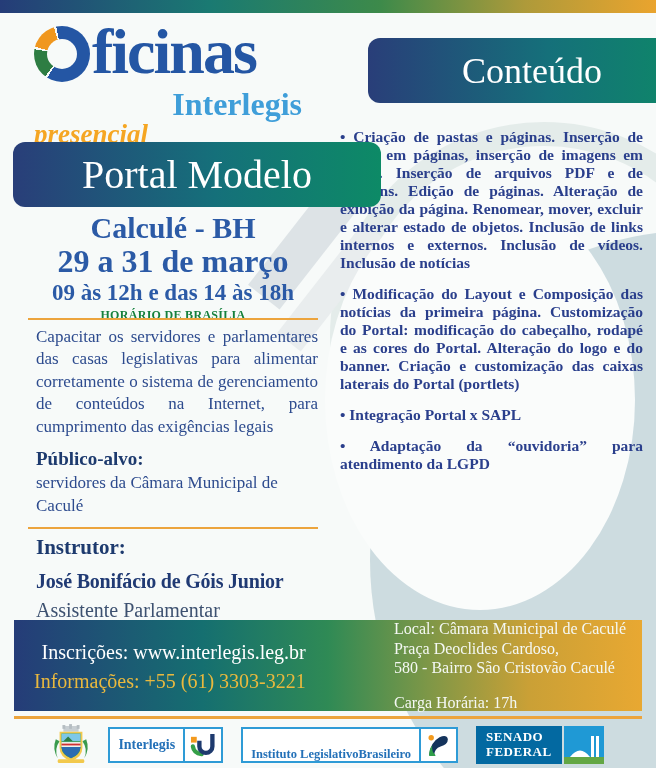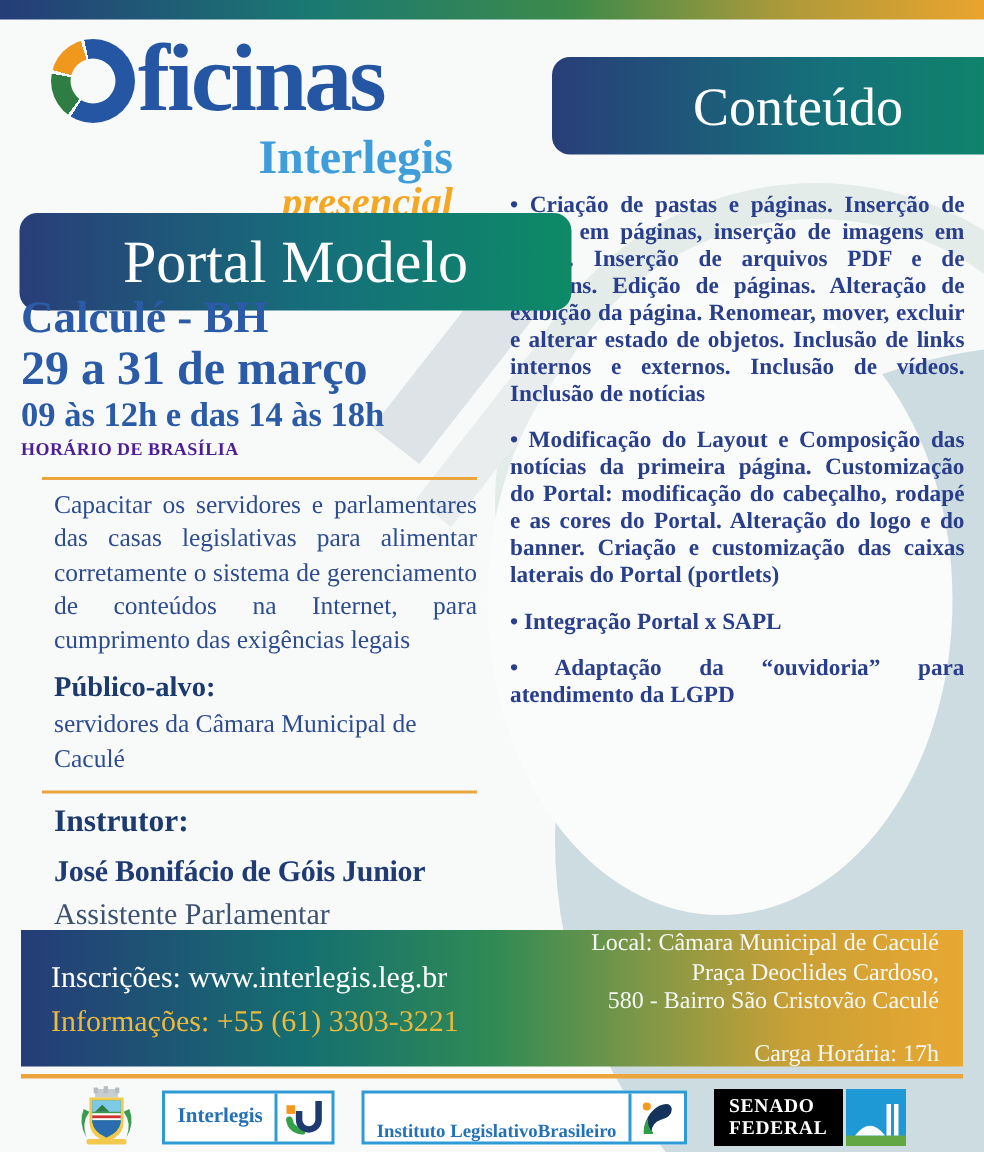--- a/index.html
+++ b/index.html
@@ -21,66 +21,66 @@
   .chev-b{left:262px;top:272px;width:140px;height:30px;background:#e9edee;transform:rotate(-52deg);}
   
   .logo{position:absolute;left:34px;top:20px;width:268px;z-index:2;}
   .logo-row{display:flex;align-items:center;}
   .o-ring{width:56px;height:56px;border-radius:50%;position:relative;flex:0 0 auto;margin-top:4px;
     background:conic-gradient(#2456a4 0deg 212deg,#f7faf9 212deg 217deg,#2e7d43 217deg 280deg,
       #f7faf9 280deg 285deg,#f0971e 285deg 343deg,#f7faf9 343deg 348deg,#2456a4 348deg 360deg);}
   .o-ring::after{content:"";position:absolute;inset:13px;border-radius:50%;background:#f7faf9;}
   .word-rest{font-size:64px;font-weight:bold;color:#2456a4;letter-spacing:-2px;line-height:1;margin-left:2px;}
   .logo-sub{font-size:32px;font-weight:bold;color:#3f9ed9;text-align:right;line-height:1.0;margin-top:4px;}
-  .logo-tag{font-size:27px;font-style:italic;font-weight:bold;color:#f5a623;text-align:right;line-height:1.05;}
+  .logo-tag{font-size:27px;font-style:italic;font-weight:bold;color:#f5a623;text-align:left;line-height:1.05;}
   
   .gbanner{position:absolute;border-radius:12px;display:flex;align-items:center;justify-content:center;
     color:#fff;z-index:2;background:linear-gradient(90deg,#293e79 0%,#15707a 55%,#0d8a66 100%);}
   .banner-conteudo{left:348px;top:38px;width:328px;height:65px;font-size:36px;margin-left:20px;}
   .banner-portal{left:13px;top:142px;width:368px;height:65px;font-size:40px;}
   
-  .event{position:absolute;left:14px;top:196px;width:318px;z-index:2;color:#2b5aa6;}
+  .event{position:absolute;left:14px;top:212px;width:318px;text-align:center;z-index:2;color:#2b5aa6;}
   .event .city{font-size:30px;font-weight:bold;line-height:1.05;}
   .event .dates{font-size:32px;font-weight:bold;line-height:1.1;}
   .event .hours{font-size:23px;font-weight:bold;line-height:1.2;}
-  .event .tz{font-size:12px;font-weight:bold;color:#4c1d95;letter-spacing:0.3px;margin-top:2px;}
+  .event .tz{font-size:12px;font-weight:bold;color:#15803d;letter-spacing:0.3px;margin-top:2px;}
   .leftinfo{position:absolute;left:14px;top:318px;width:318px;z-index:2;color:#2d4b8e;}
   .hline{border:0;border-top:2px solid #eca43d;margin:0 14px 6px 14px;}
   .leftinfo .blk{padding:0 14px 0 22px;}
   .lbl{font-size:19px;font-weight:bold;color:#1d3a6e;margin:2px 0 2px 0;}
   .ptext{font-size:17px;line-height:1.32;text-align:justify;margin:0 0 10px 0;}
   .ptext2{font-size:17px;line-height:1.32;margin:0 0 10px 0;}
   .instr-lbl{font-size:21px;font-weight:bold;color:#1d3a6e;margin:6px 0 10px 0;}
   .instr-name{font-size:20px;font-weight:bold;color:#203a74;letter-spacing:-0.2px;margin:0 0 6px 0;}
   .instr-role{font-size:20px;color:#3d5170;}
   
   .bullets{position:absolute;left:340px;top:128px;width:303px;z-index:2;}
   .bullets p{margin:0 0 13px 0;font-size:15.5px;font-weight:bold;color:#2a3f8c;
     line-height:1.16;text-align:justify;}
   
   .band{position:absolute;left:14px;top:620px;width:628px;height:91px;z-index:2;
     background:linear-gradient(90deg,#253c78 0%,#156f70 30%,#2f8a55 50%,#7e9747 66%,#caa036 82%,#e8a832 100%);
     display:flex;justify-content:space-between;align-items:center;}
   .band-left{padding-left:20px;}
-  .band-left .insc{font-size:20px;color:#ffffff;line-height:1.5;}
+  .band-left .insc{font-size:20px;color:#ffffff;line-height:1.5;text-align:right;}
   .band-left .info{font-size:20px;color:#eab93e;line-height:1.4;}
-  .band-right{padding-right:16px;text-align:right;color:#f4f8f4;}
+  .band-right{padding-right:16px;color:#f4f8f4;}
   .band-right .loc{font-size:16px;line-height:1.22;}
   .band-right .work{font-size:16px;margin-top:16px;}
   .hline-footer{position:absolute;left:14px;top:716px;width:628px;border:0;border-top:3px solid #eca43d;z-index:2;margin:0;}
   
   .footer{position:absolute;left:0;top:722px;width:656px;height:46px;z-index:2;
     display:flex;align-items:center;justify-content:center;gap:18px;}
   .lg-box{display:flex;align-items:stretch;border:2px solid #2e9bd6;background:#fff;height:36px;box-sizing:border-box;}
   .lg-label{display:flex;align-items:center;padding:0 8px;font-size:14px;font-weight:bold;color:#2471b8;}
   .lg-div{width:2px;background:#2e9bd6;}
   .lg-icon{display:flex;align-items:center;justify-content:center;padding:0 5px;}
   .ilb-label{justify-content:center;align-items:flex-end;font-size:12.5px;line-height:1.15;}
   .senado{display:flex;height:38px;}
-  .senado-box{background:#000000;color:#fff;font-size:13px;font-weight:bold;letter-spacing:0.5px;
+  .senado-box{background:#0369a1;color:#fff;font-size:13px;font-weight:bold;letter-spacing:0.5px;
     display:flex;flex-direction:column;justify-content:center;padding:0 10px;line-height:1.15;}
   .senado-icon{width:40px;height:38px;background:#1f99d5;position:relative;overflow:hidden;margin-left:2px;}
 </style>
 </head>
 <body>
 
 <div class="page">
 
   <div class="ring"></div>
   <div class="bigcircle"></div>

